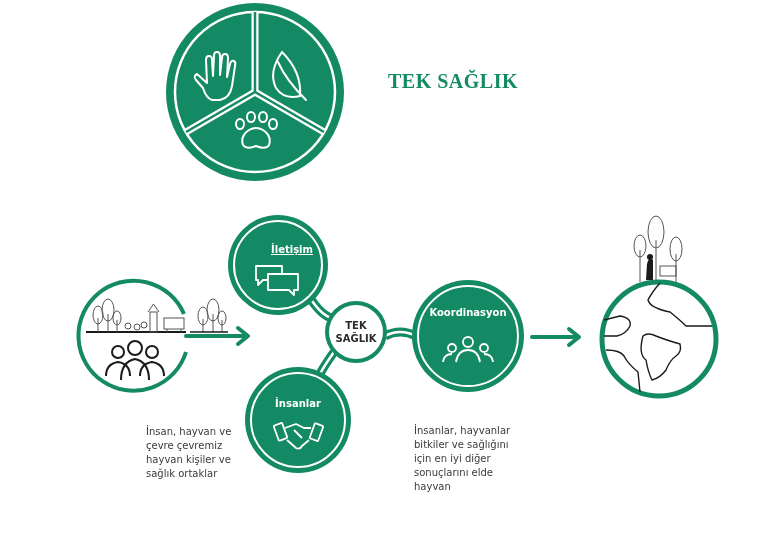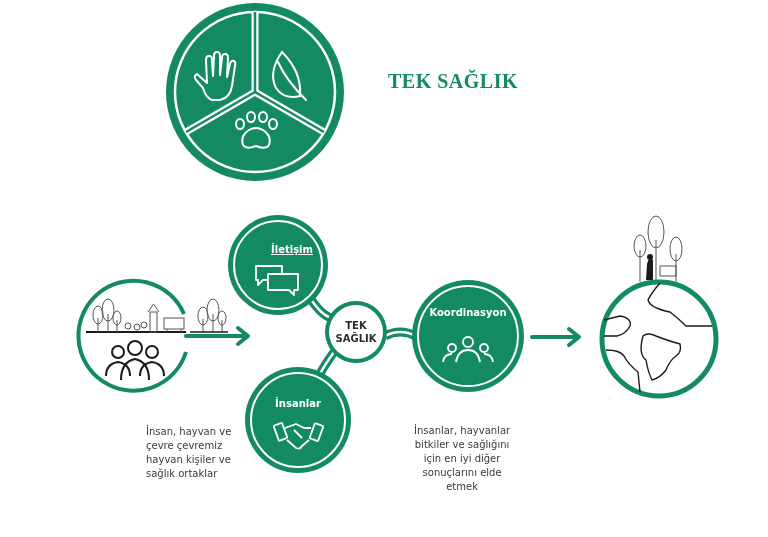--- a/index.html
+++ b/index.html
@@ -182,19 +182,19 @@
   <div>SAĞLIK</div>
 </div>
 
 <div class="caption" style="left:98px;top:425px;margin-left:48px;">
   <div>İnsan, hayvan ve</div>
   <div>çevre çevremiz</div>
   <div>hayvan kişiler ve</div>
   <div>sağlık ortaklar</div>
 </div>
 
-<div class="caption" style="left:414px;top:424px;text-align:center;">
+<div class="caption" style="left:414px;top:424px;">
   <div>İnsanlar, hayvanlar</div>
   <div>bitkiler ve sağlığını</div>
   <div>için en iyi diğer</div>
   <div>sonuçlarını elde</div>
-  <div>etmek</div>
+  <div>hayvan</div>
 </div>
 
 </body></html>

